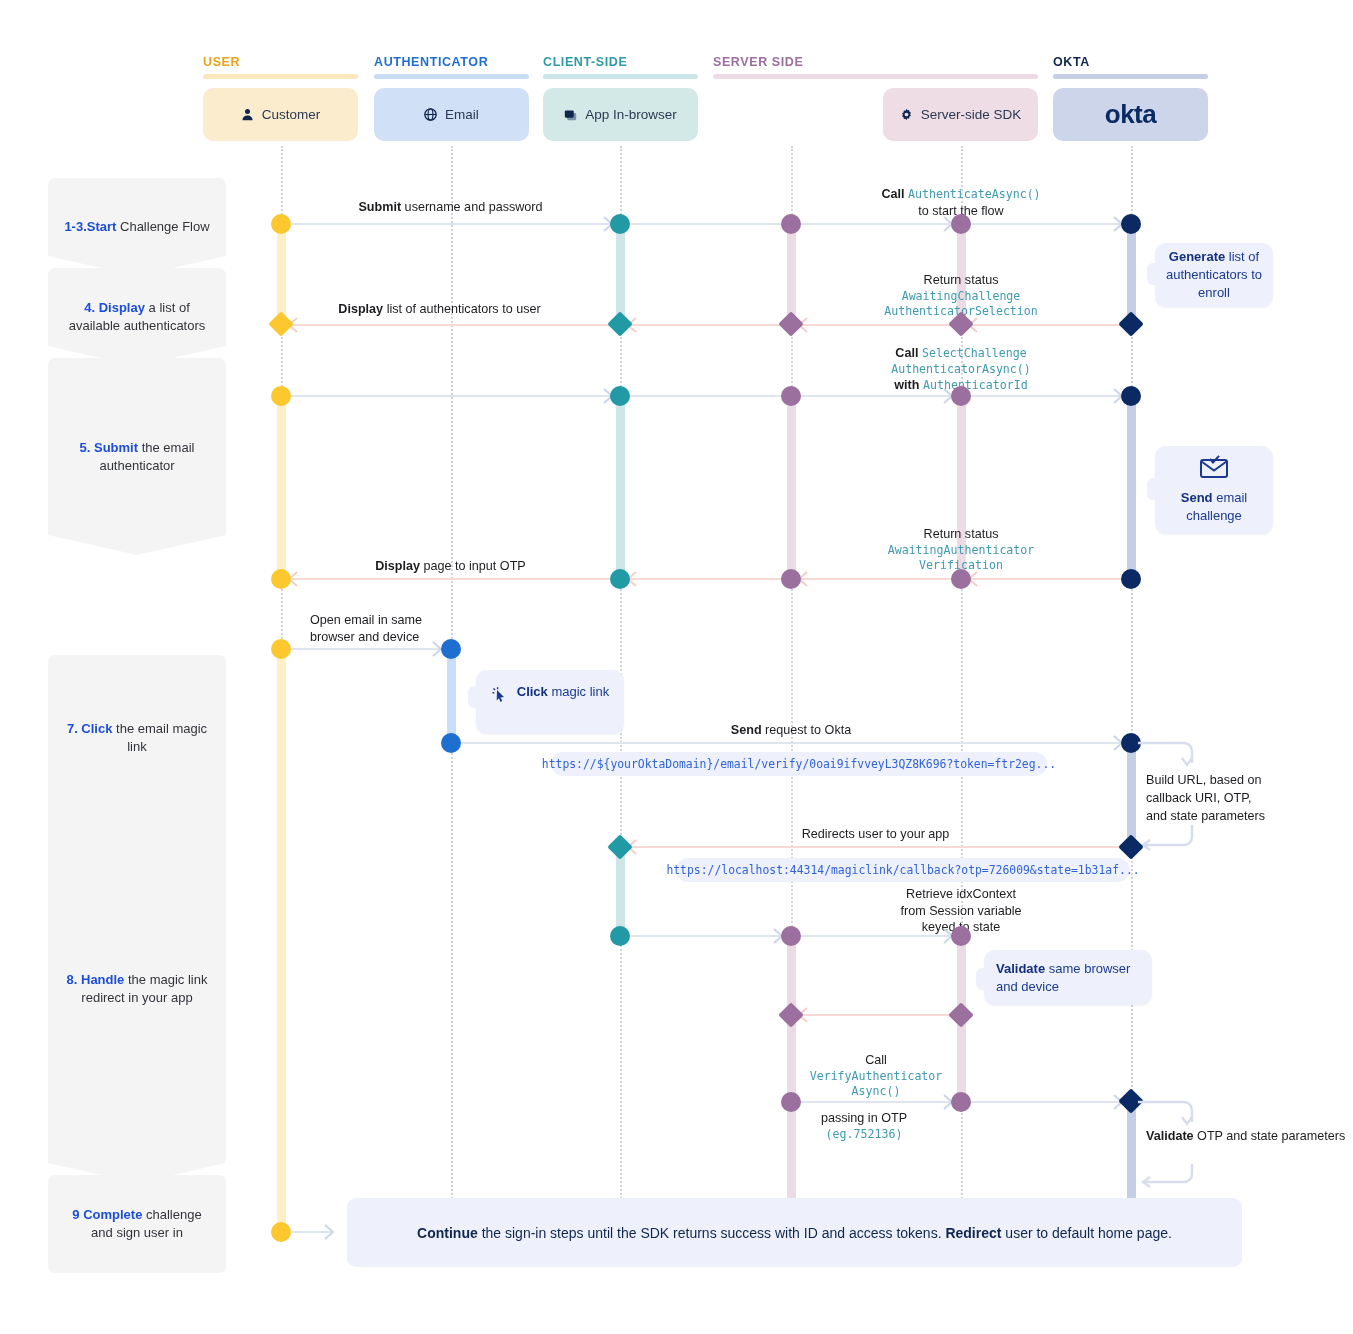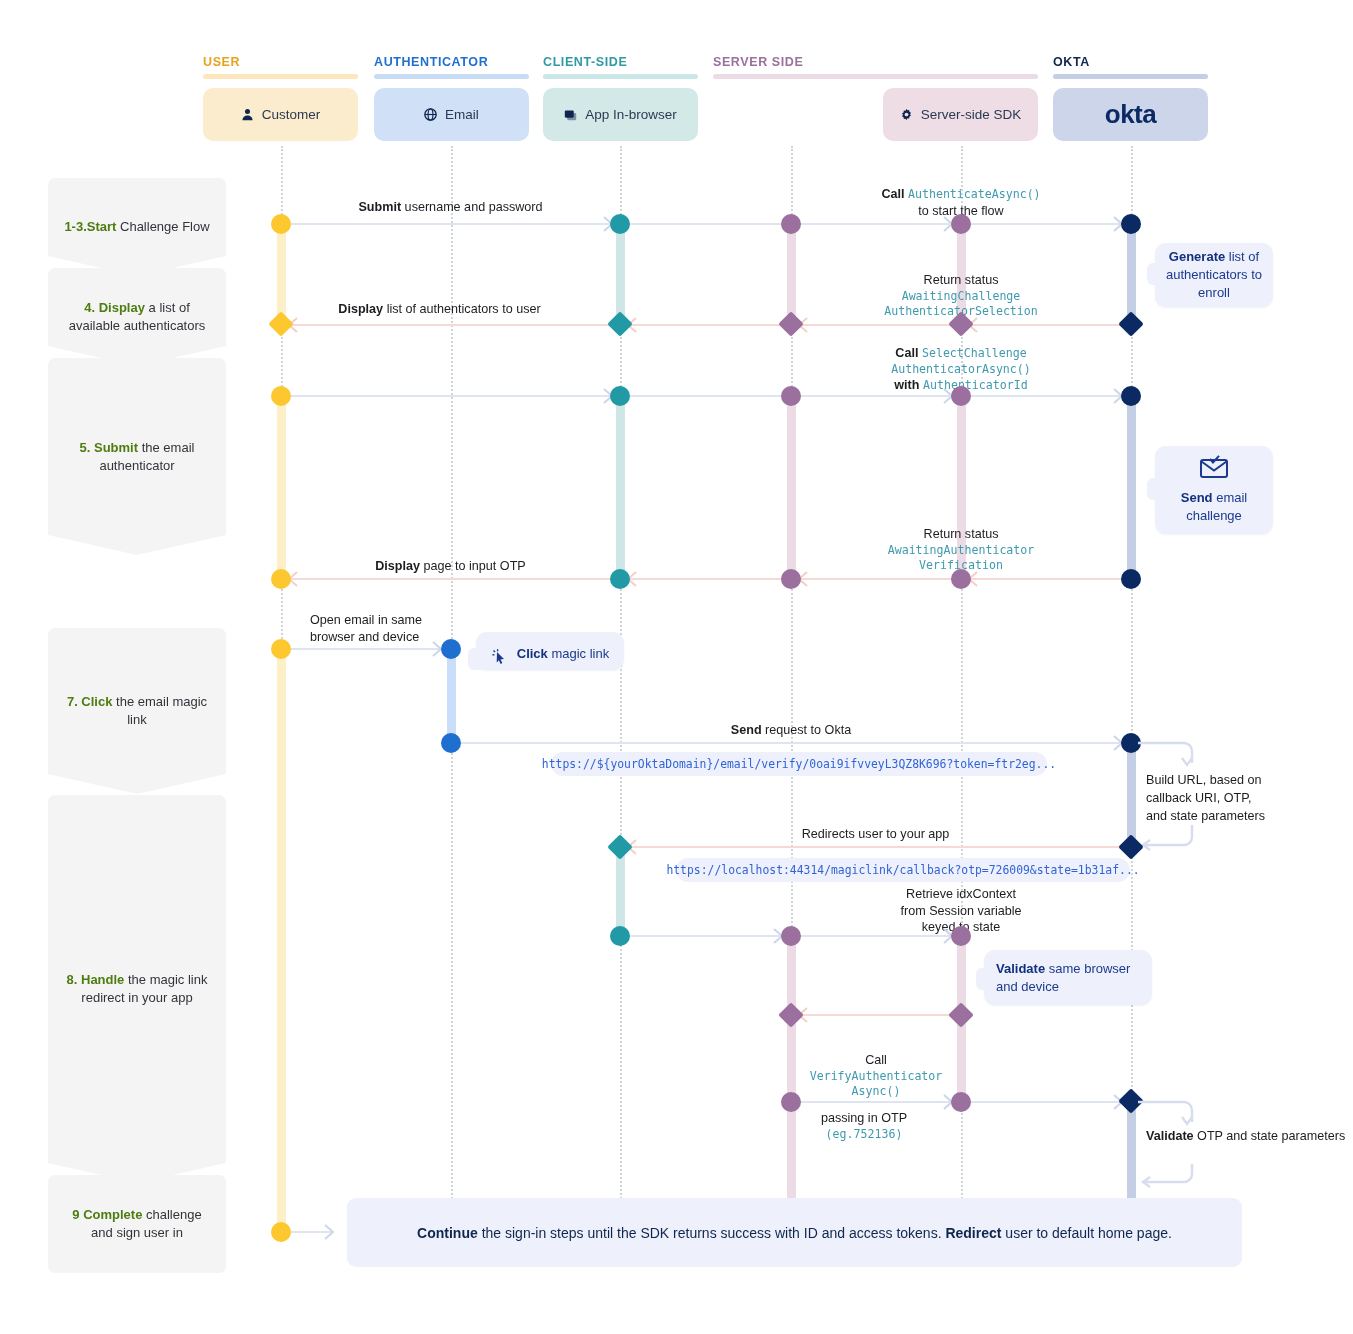--- a/index.html
+++ b/index.html
@@ -28,21 +28,21 @@
 
   
   .step{
     position:absolute;left:48px;width:178px;background:#f4f4f5;
     display:flex;align-items:center;justify-content:center;text-align:center;
     font-size:13px;line-height:1.35;color:#33343a;
     border-radius:7px;
     clip-path:polygon(0 0,100% 0,100% calc(100% - 20px),50% 100%,0 calc(100% - 20px));
   }
   .step-inner{padding:0 12px;}
-  .step b{font-weight:700;color:#4d7c0f;}
+  .step b{font-weight:700;color:#1d4ed8;}
 
   
   .msg-line{position:absolute;height:2px;}
   .msg-label{
     position:absolute;text-align:center;font-size:12.6px;line-height:1.32;
     color:#1d1d21;white-space:nowrap;
   }
   .msg-label b{font-weight:700;}
   .code{font-family:"DejaVu Sans Mono", monospace;color:#3f9aae;font-size:11.6px;}
 
@@ -157,21 +157,21 @@
 
   <div class="step" style="top:178px;height:98px;">
     <div class="step-inner"><b>1-3.Start</b><span> Challenge Flow</span></div>
   </div>
   <div class="step" style="top:268px;height:98px;">
     <div class="step-inner"><b>4. Display</b><span> a list of available authenticators</span></div>
   </div>
   <div class="step" style="top:358px;height:197px;">
     <div class="step-inner"><b>5. Submit</b><span> the email authenticator</span></div>
   </div>
-  <div class="step" style="top:628px;height:166px;">
+  <div class="step" style="top:655px;height:166px;">
     <div class="step-inner"><b>7. Click</b><span> the email magic link</span></div>
   </div>
   <div class="step" style="top:795px;height:388px;">
     <div class="step-inner"><b>8. Handle</b><span> the magic link redirect in your app</span></div>
   </div>
   <div class="step" style="top:1175px;height:98px;clip-path:none;">
     <div class="step-inner"><b>9 Complete</b><span> challenge and sign user in</span></div>
   </div>
 
   <div class="activation" style="left:277px;top:224px;height:100px;background:#fdefc6;"></div>
@@ -334,21 +334,21 @@
     <div>Open email in same</div>
     <div>browser and device</div>
   </div>
   <div class="msg-line" style="left:285px;top:648px;width:154px;background:#dfe5f0;"></div>
   <svg class="loop-svg" style="left:432px;top:641px;" width="14" height="16">
       <path d="M1 1 L9 8 L1 15" fill="none" stroke="#ccd6e8" stroke-width="2"></path>
     </svg>
   <div class="node" style="left:271px;top:639px;width:20px;height:20px;background:#fdc82f;"></div>
   <div class="node" style="left:441px;top:639px;width:20px;height:20px;background:#1f6fd0;"></div>
 
-  <div class="callout" style="left:476px;top:632px;width:128px;height:38px;align-items:flex-start;flex-direction:row;padding:0 10px;text-align:left;">
+  <div class="callout" style="left:476px;top:670px;width:128px;height:64px;align-items:flex-start;flex-direction:row;padding:0 10px;text-align:left;">
     <div class="tail" style="top:16px;"></div>
     <span class="ico" style="margin:16px 8px 0 0;">
       <svg width="18" height="18" viewBox="0 0 18 18">
           <path d="M6 4 L13 11 L9.5 11.4 L11.3 15 L9.6 15.9 L7.9 12.3 L5.7 14.6 Z" fill="#1b3a8f"></path>
           <path d="M2.5 2.5 L4 4" stroke="#1b3a8f" stroke-width="1.4"></path>
           <path d="M1.4 6.8 L3.4 6.8" stroke="#1b3a8f" stroke-width="1.4"></path>
           <path d="M6.6 1.2 L6.6 3.2" stroke="#1b3a8f" stroke-width="1.4"></path>
         </svg>
     </span>
     <div style="margin-top:13px;"><b>Click</b><span> magic link</span></div>

